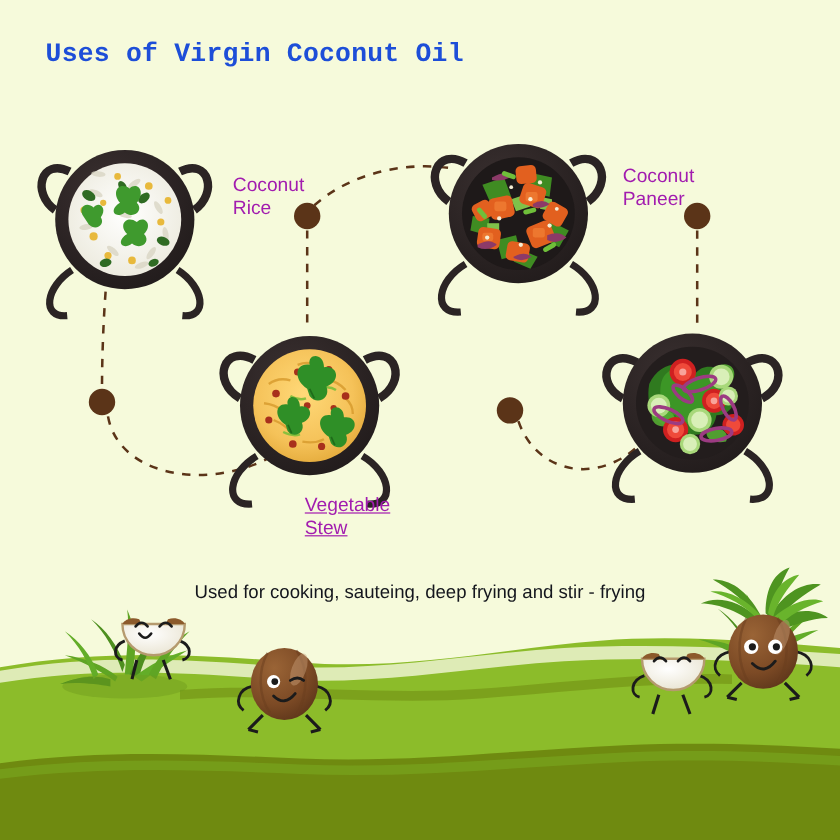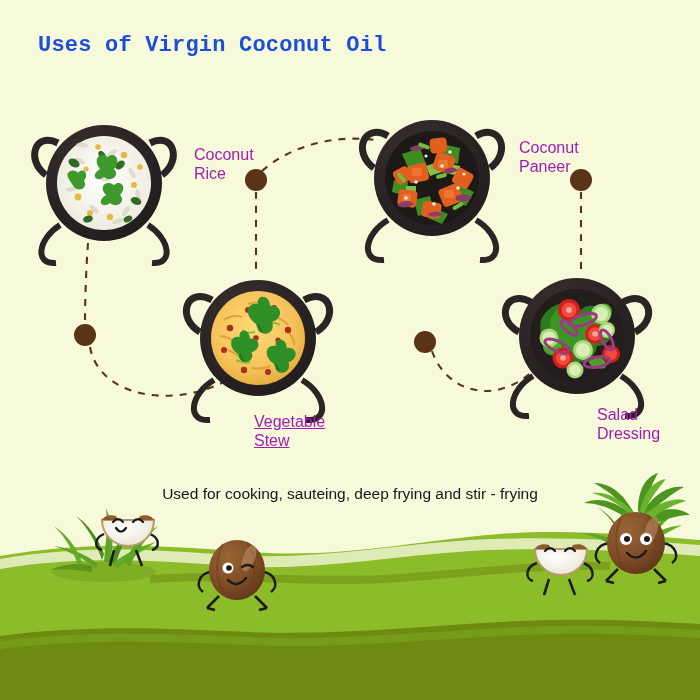--- a/index.html
+++ b/index.html
@@ -465,18 +465,16 @@
   </svg>
 
   <div class="title">Uses of Virgin Coconut Oil</div>
 
   <div class="dish-label" style="left:162px;top:145px;">Coconut
 Rice</div>
   <div class="dish-label" style="left:487px;top:138px;">Coconut
 Paneer</div>
   <div class="dish-label" style="left:222px;top:412px;text-decoration:underline;">Vegetable
 Stew</div>
-  <div class="dish-label" style="left:565px;top:405px;">Salad
-Dressing</div>
 
   <div class="caption">Used for cooking, sauteing, deep frying and stir - frying</div>
 
 </div>
 
 </body></html>

